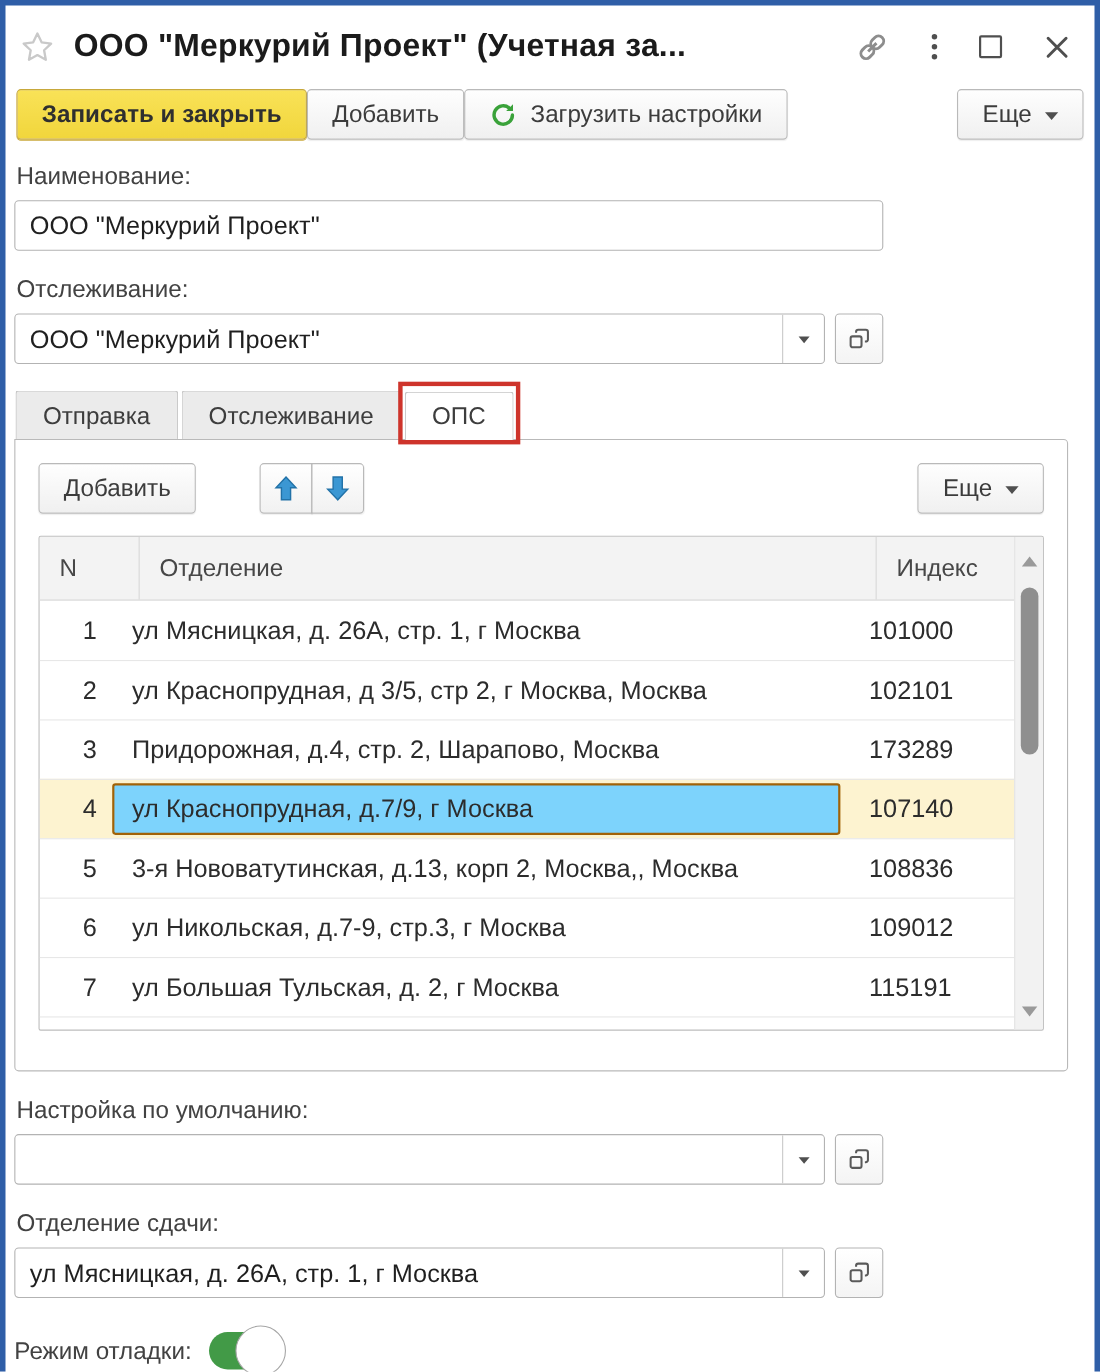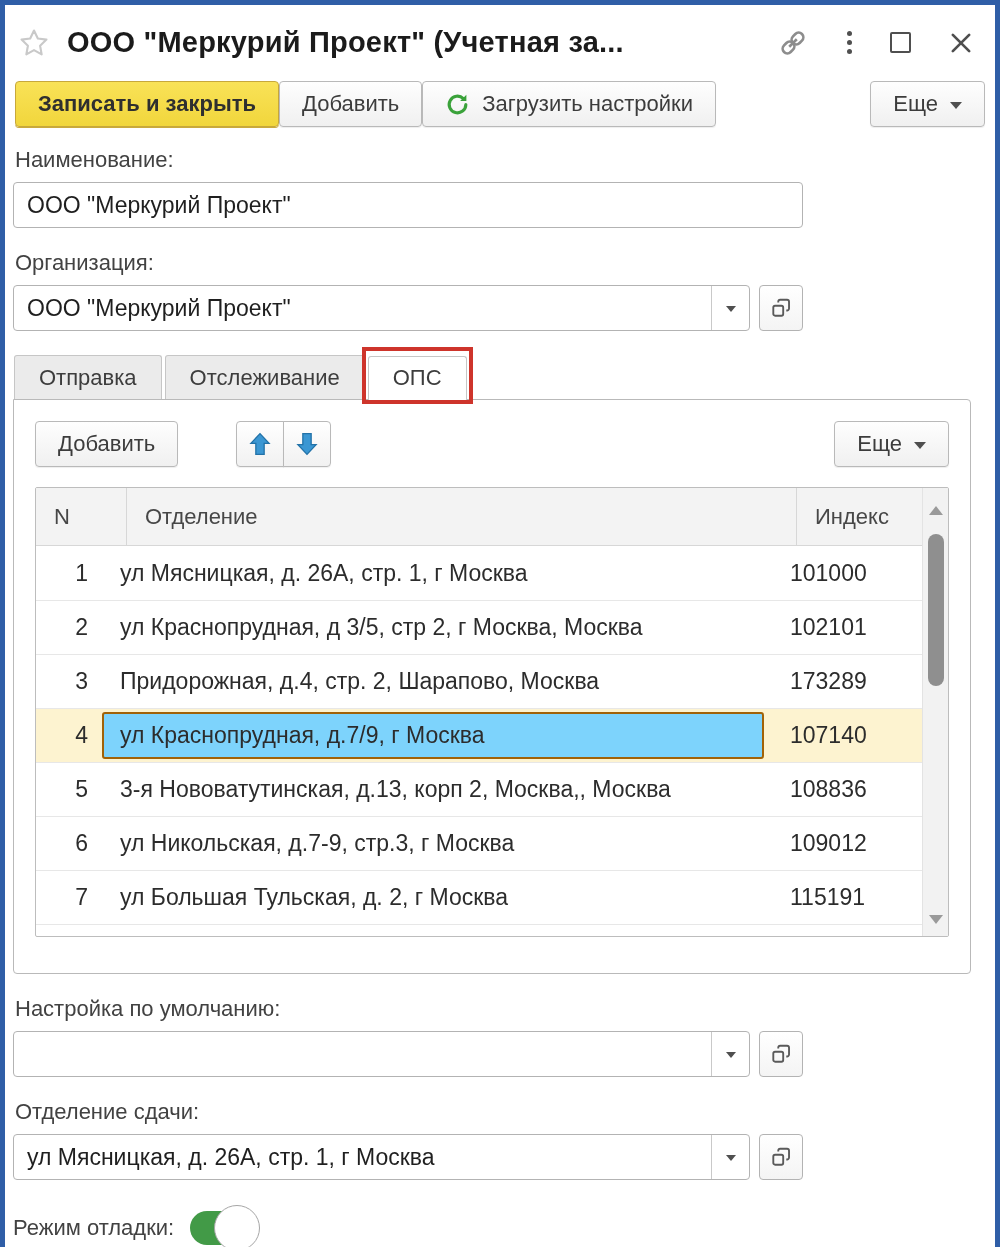--- a/index.html
+++ b/index.html
@@ -176,21 +176,21 @@
     </div>
     <div class="btn btn-more">
       <span>Еще</span>
       <span class="caret"></span>
     </div>
   </div>
 
   <div class="flabel first">Наименование:</div>
   <div class="text-input">ООО "Меркурий Проект"</div>
 
-  <div class="flabel">Организация:</div>
+  <div class="flabel">Отслеживание:</div>
   <div class="combo">
     <div class="combo-main">
       <div class="combo-value">ООО "Меркурий Проект"</div>
       <div class="combo-arrow">
           <span class="caret"></span>
         </div>
     </div>
     <div class="open-btn">
       <span class="icon">
         <svg width="22" height="22" viewBox="0 0 20 20">

